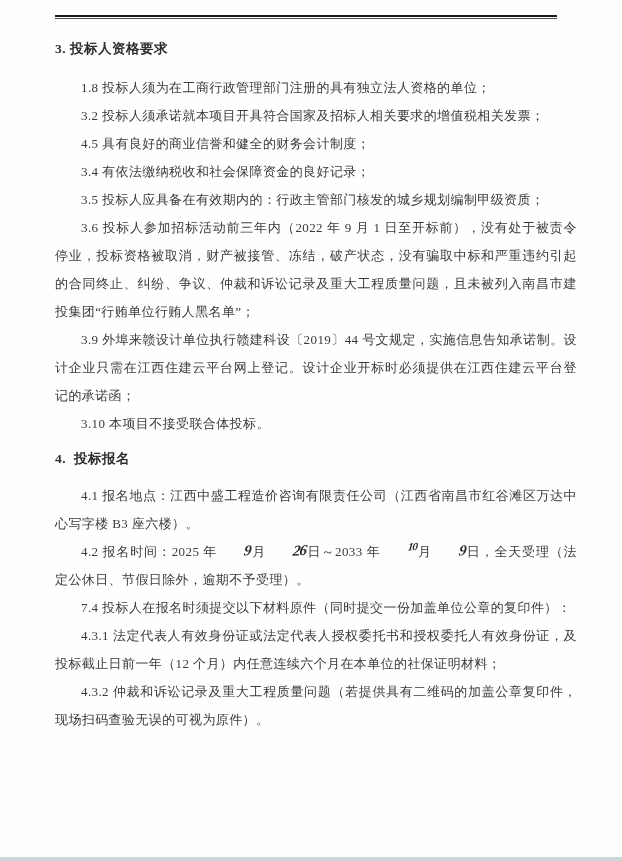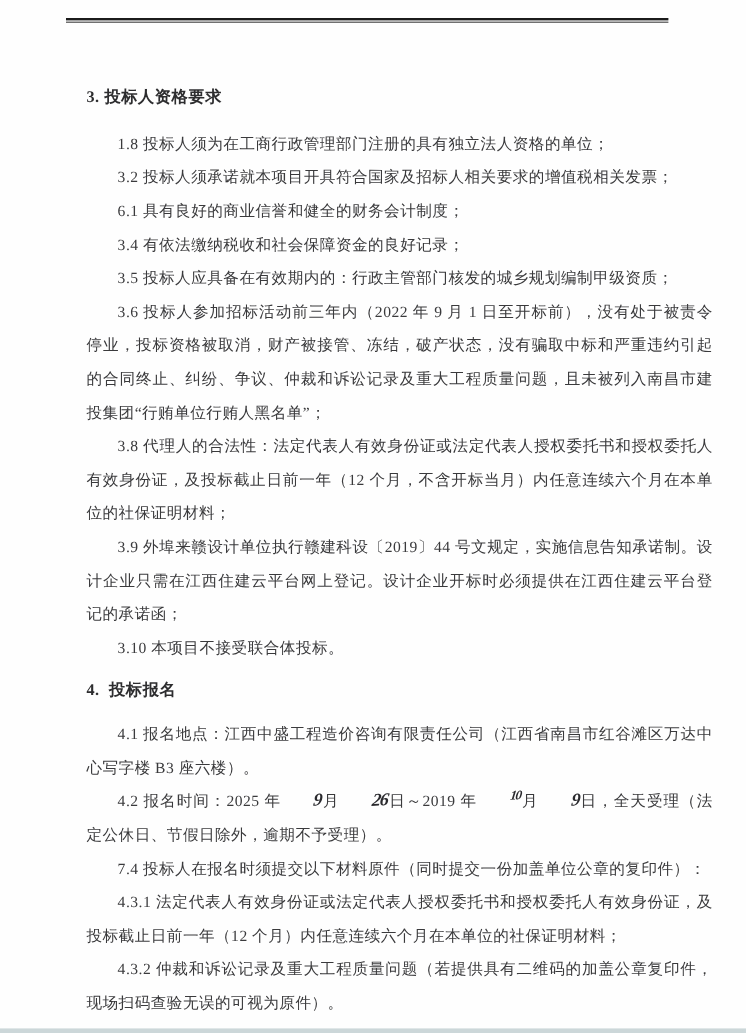--- a/index.html
+++ b/index.html
@@ -17,23 +17,22 @@
   }
   .header-rule {
     position: absolute;
     left: 55px; top: 15px;
     width: 502px; height: 1px;
     border-top: 2px solid #1b1b1b;
     border-bottom: 1px solid #4e4e4e;
   }
   .content {
     position: absolute;
-    left: 72px; top: 38px;
+    left: 55px; top: 38px;
     width: 522px;
-    margin-top: 32px;
   }
   .sec-heading {
     font-size: 13.5px;
     font-weight: bold;
     color: #2d2d2f;
     line-height: 22px;
     margin: 0 0 14px 0;
     white-space: pre-wrap;
     letter-spacing: 0.5px;
   }
@@ -74,33 +73,32 @@
 
 <div class="page">
   <div class="header-rule"></div>
 
   <div class="content">
 
     <p class="sec-heading">3. 投标人资格要求</p>
 
     <p class="clause">1.8 投标人须为在工商行政管理部门注册的具有独立法人资格的单位；</p>
     <p class="clause">3.2 投标人须承诺就本项目开具符合国家及招标人相关要求的增值税相关发票；</p>
-    <p class="clause">6.1 具有良好的商业信誉和健全的财务会计制度；</p>
+    <p class="clause">4.5 具有良好的商业信誉和健全的财务会计制度；</p>
     <p class="clause">3.4 有依法缴纳税收和社会保障资金的良好记录；</p>
     <p class="clause">3.5 投标人应具备在有效期内的：行政主管部门核发的城乡规划编制甲级资质；</p>
     <p class="clause">3.6 投标人参加招标活动前三年内（2022 年 9 月 1 日至开标前），没有处于被责令停业，投标资格被取消，财产被接管、冻结，破产状态，没有骗取中标和严重违约引起的合同终止、纠纷、争议、仲裁和诉讼记录及重大工程质量问题，且未被列入南昌市建投集团“行贿单位行贿人黑名单”；</p>
-    <p class="clause">3.8 代理人的合法性：法定代表人有效身份证或法定代表人授权委托书和授权委托人有效身份证，及投标截止日前一年（12 个月，不含开标当月）内任意连续六个月在本单位的社保证明材料；</p>
     <p class="clause">3.9 外埠来赣设计单位执行赣建科设〔2019〕44 号文规定，实施信息告知承诺制。设计企业只需在江西住建云平台网上登记。设计企业开标时必须提供在江西住建云平台登记的承诺函；</p>
     <p class="clause">3.10 本项目不接受联合体投标。</p>
 
     <p class="sec-heading second">4.  投标报名</p>
 
     <p class="clause">4.1 报名地点：江西中盛工程造价咨询有限责任公司（江西省南昌市红谷滩区万达中心写字楼 B3 座六楼）。</p>
 
-    <p class="clause"><span>4.2 报名时间：2025 年</span><span class="hw">9</span><span>月</span><span class="hw">26</span><span>日～2019 年</span><span class="hw raised">10</span><span>月</span><span class="hw">9</span><span>日，全天受理（法定公休日、节假日除外，逾期不予受理）。</span></p>
+    <p class="clause"><span>4.2 报名时间：2025 年</span><span class="hw">9</span><span>月</span><span class="hw">26</span><span>日～2033 年</span><span class="hw raised">10</span><span>月</span><span class="hw">9</span><span>日，全天受理（法定公休日、节假日除外，逾期不予受理）。</span></p>
 
     <p class="clause">7.4 投标人在报名时须提交以下材料原件（同时提交一份加盖单位公章的复印件）：</p>
     <p class="clause">4.3.1 法定代表人有效身份证或法定代表人授权委托书和授权委托人有效身份证，及投标截止日前一年（12 个月）内任意连续六个月在本单位的社保证明材料；</p>
     <p class="clause">4.3.2 仲裁和诉讼记录及重大工程质量问题（若提供具有二维码的加盖公章复印件，现场扫码查验无误的可视为原件）。</p>
 
   </div>
 
   <div class="footer-band"></div>
 </div>
 

